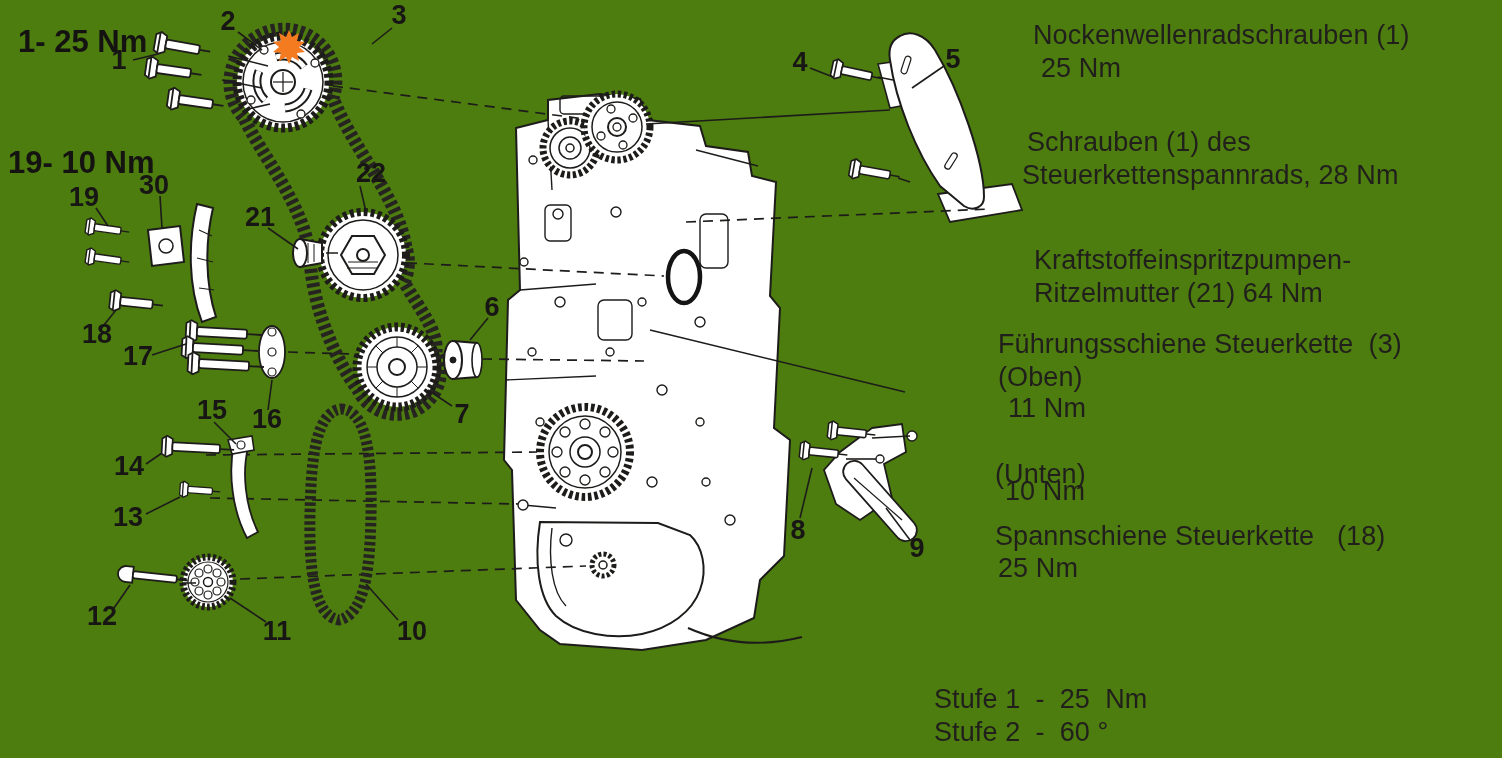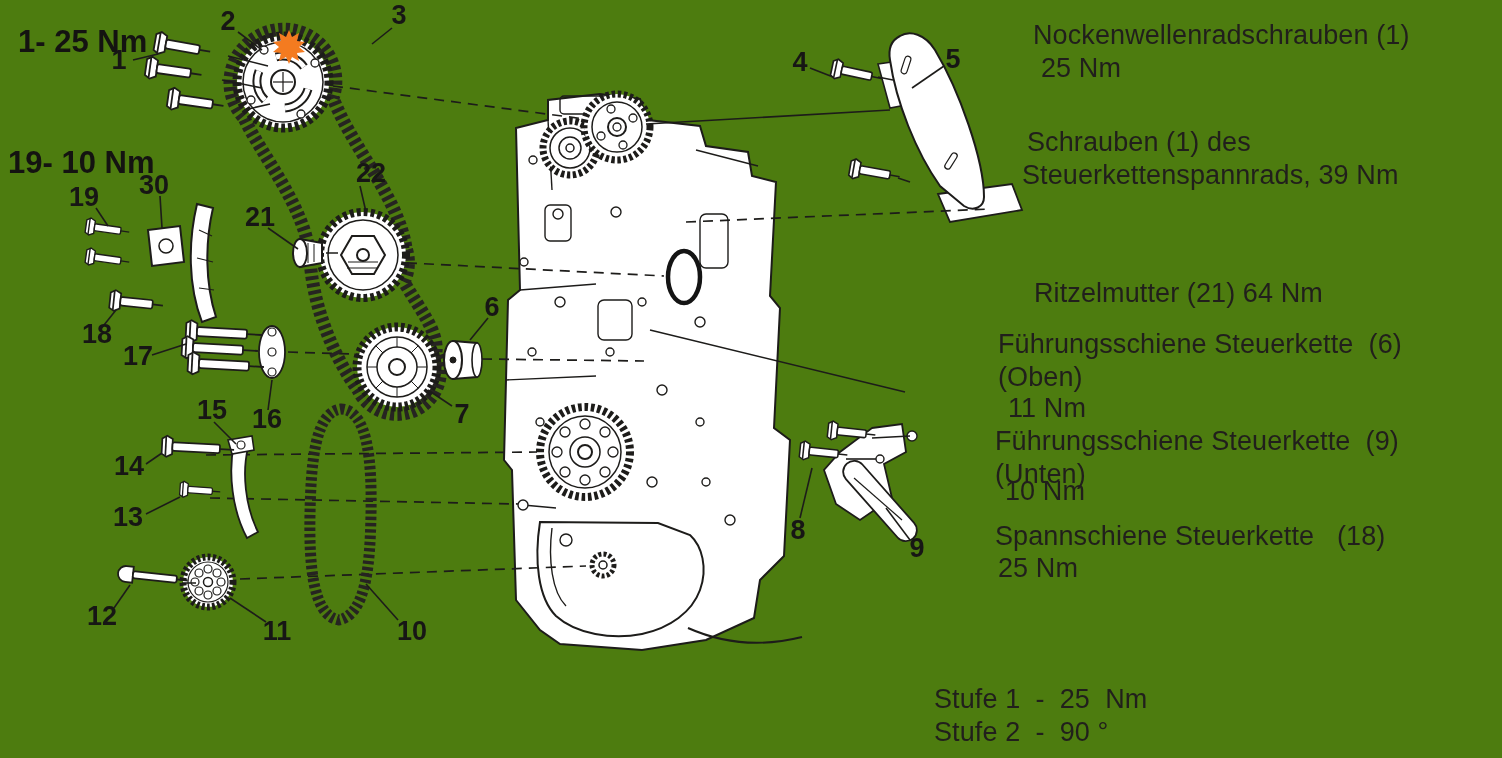--- a/index.html
+++ b/index.html
@@ -334,26 +334,26 @@
   <span class="plabel" style="left:138px;top:356px">17</span>
   <span class="plabel" style="left:97px;top:334px">18</span>
   <span class="plabel" style="left:84px;top:197px">19</span>
   <span class="plabel" style="left:154px;top:185px">30</span>
   <span class="plabel" style="left:260px;top:217px">21</span>
   <span class="plabel" style="left:371px;top:173px">22</span>
 
   <div class="note" style="left:1033px;top:20px">Nockenwellenradschrauben (1)</div>
   <div class="note" style="left:1041px;top:53px">25 Nm</div>
   <div class="note" style="left:1027px;top:127px">Schrauben (1) des</div>
-  <div class="note" style="left:1022px;top:160px">Steuerkettenspannrads, 39 Nm</div>
+  <div class="note" style="left:1022px;top:160px">Steuerkettenspannrads, 28 Nm</div>
+  <div class="note" style="left:1034px;top:245px">Kraftstoffeinspritzpumpen-</div>
   <div class="note" style="left:1034px;top:278px">Ritzelmutter (21) 64 Nm</div>
-  <div class="note" style="left:998px;top:329px">Führungsschiene Steuerkette  (6)</div>
+  <div class="note" style="left:998px;top:329px">Führungsschiene Steuerkette  (3)</div>
   <div class="note" style="left:998px;top:362px">(Oben)</div>
   <div class="note" style="left:1008px;top:393px">11 Nm</div>
-  <div class="note" style="left:995px;top:426px">Führungsschiene Steuerkette  (9)</div>
   <div class="note" style="left:995px;top:459px">(Unten)</div>
   <div class="note" style="left:1005px;top:476px">10 Nm</div>
   <div class="note" style="left:995px;top:521px">Spannschiene Steuerkette   (18)</div>
   <div class="note" style="left:998px;top:553px">25 Nm</div>
   <div class="note" style="left:934px;top:684px">Stufe 1  -  25  Nm</div>
-  <div class="note" style="left:934px;top:717px">Stufe 2  -  90 °</div>
+  <div class="note" style="left:934px;top:717px">Stufe 2  -  60 °</div>
 
 </div>
 
 </body></html>

